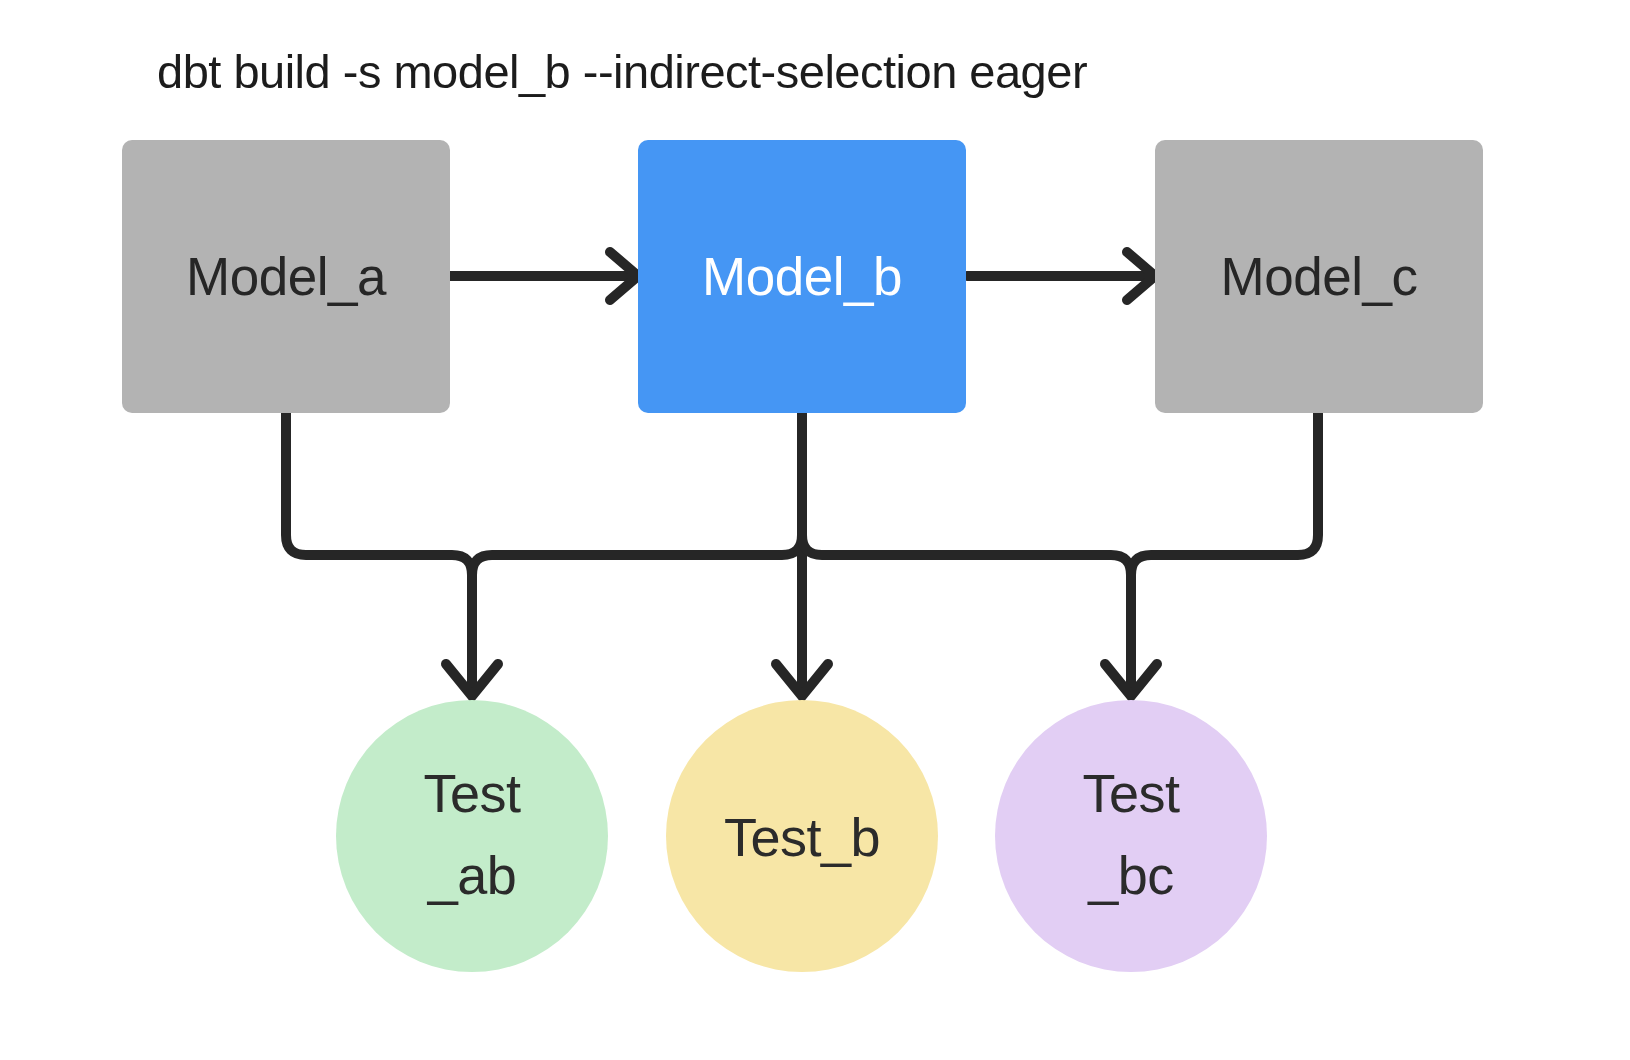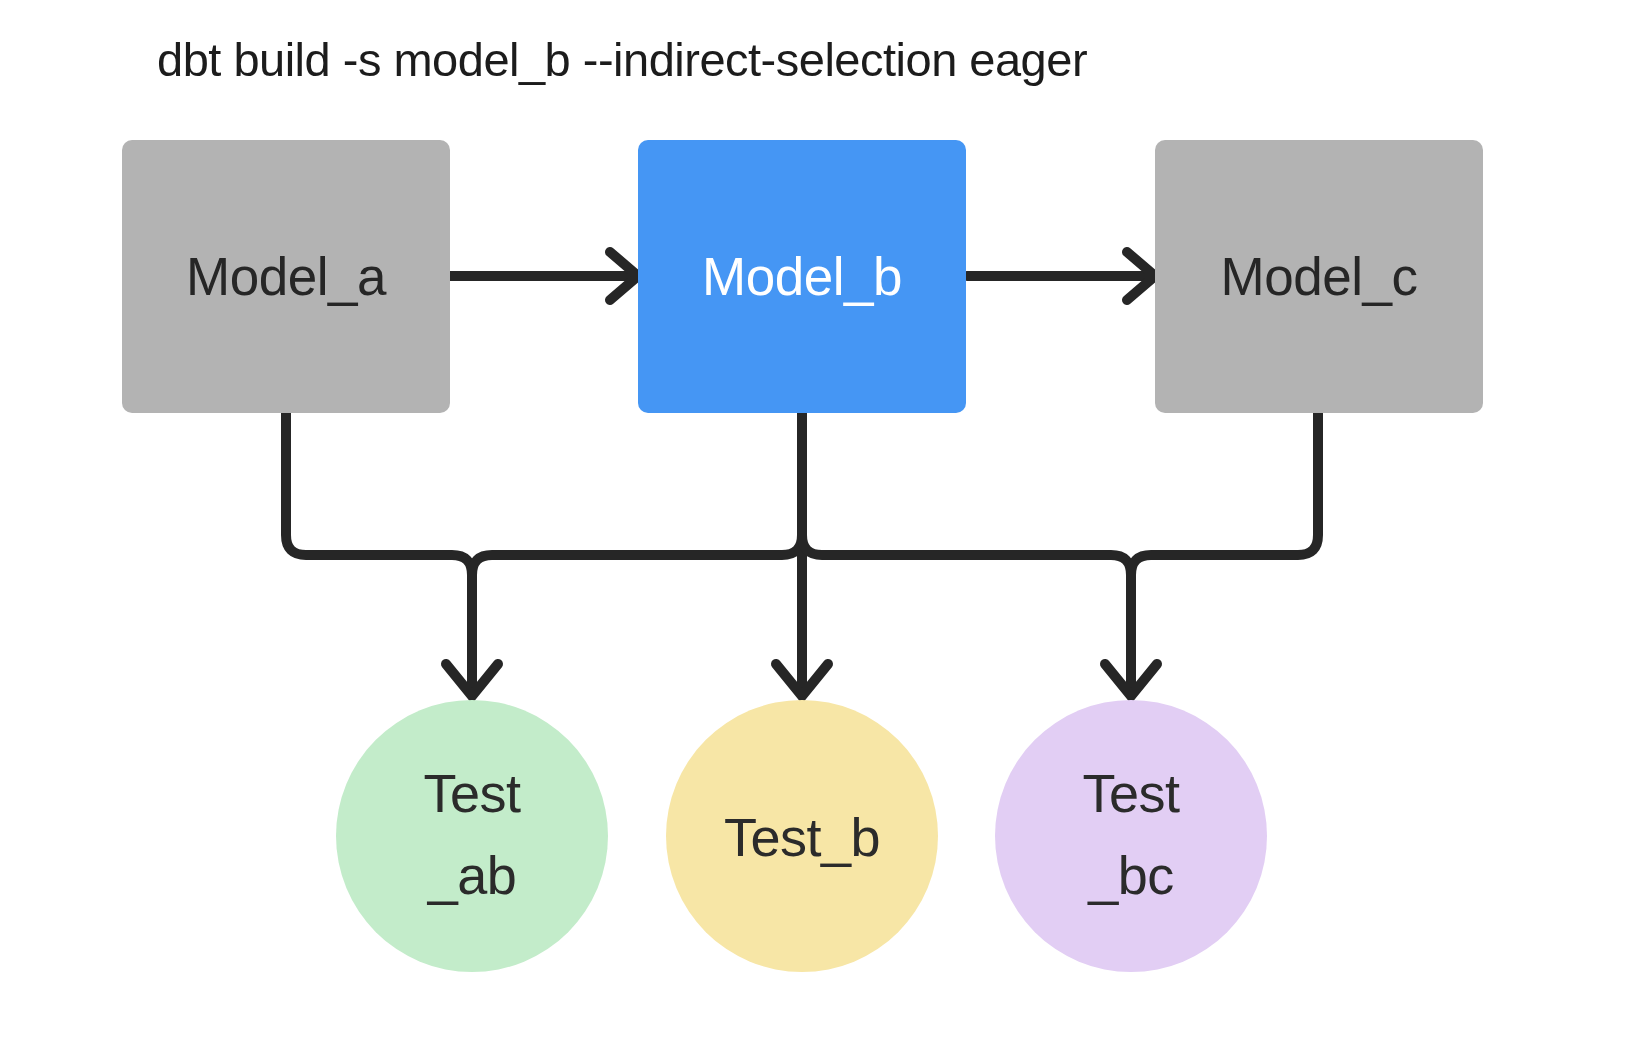--- a/index.html
+++ b/index.html
@@ -11,21 +11,21 @@
     position: relative;
     width: 1630px;
     height: 1060px;
     background: #ffffff;
     font-family: "Liberation Sans", "DejaVu Sans", sans-serif;
     overflow: hidden;
   }
   .title {
     position: absolute;
     left: 157px;
-    top: 32px;
+    top: 44px;
     font-size: 47px;
     font-weight: 500;
     letter-spacing: -0.5px;
     color: #1c1c1c;
     white-space: nowrap;
   }
   .diagram-svg {
     position: absolute;
     left: 0;
     top: 0;

